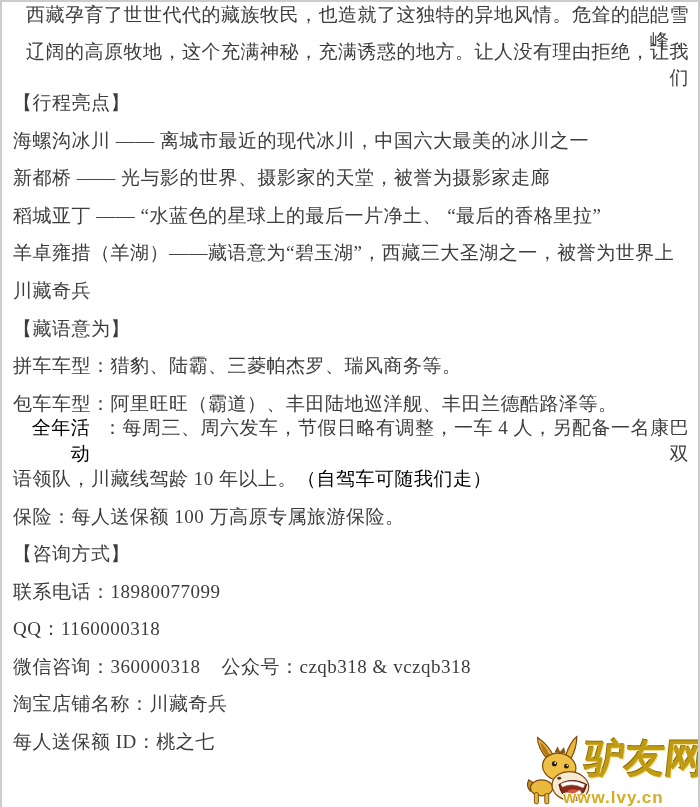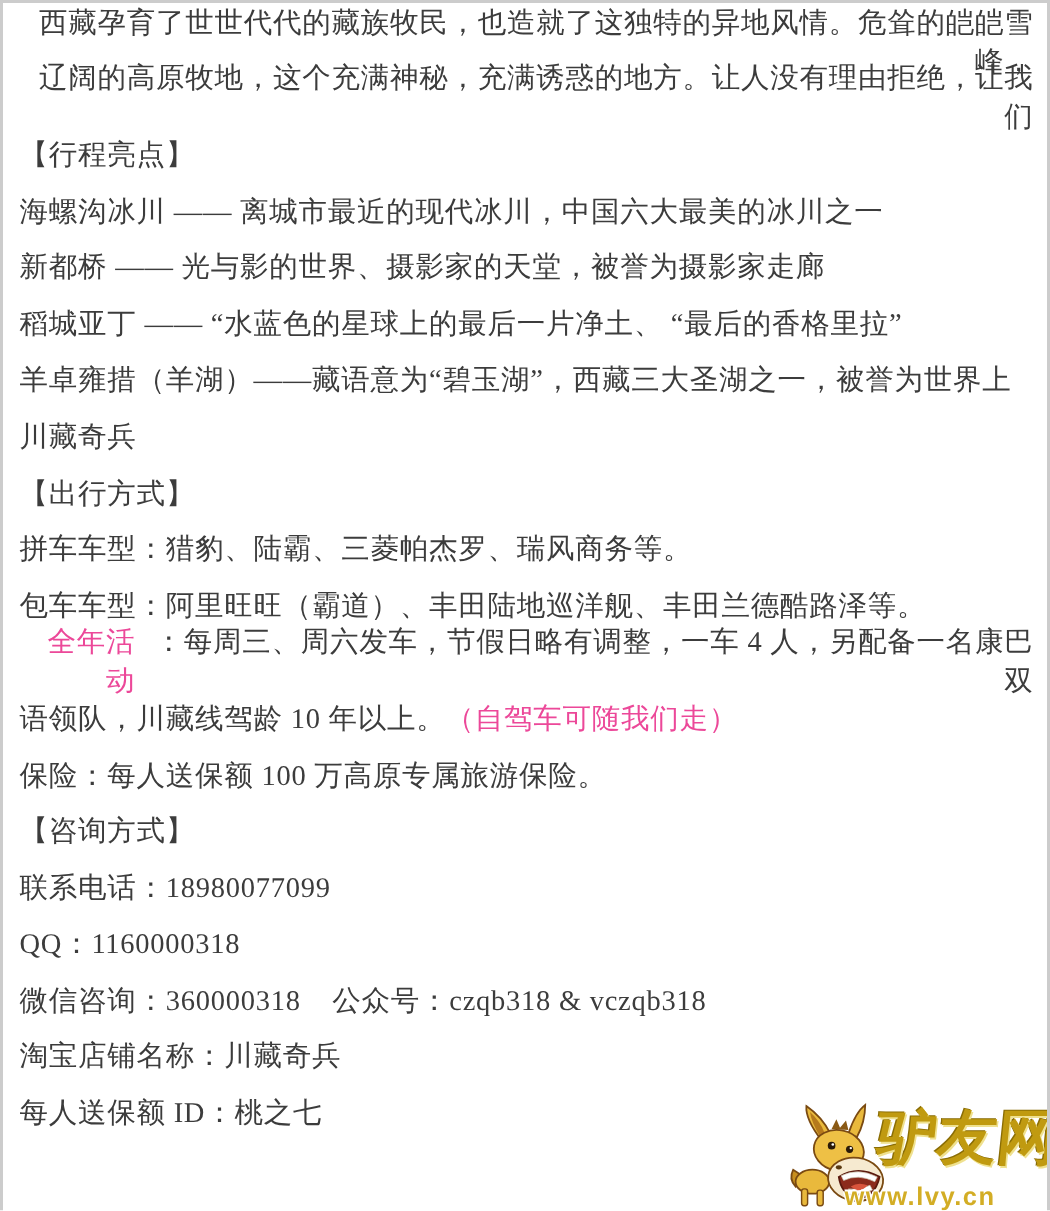--- a/index.html
+++ b/index.html
@@ -23,21 +23,21 @@
   }
   .line {
     height: 37.6px;
     display: flex;
     align-items: center;
     font-size: 19px;
     color: #3c3c3c;
     white-space: pre-wrap;
     letter-spacing: 0.5px;
   }
-  .red { color: #ec4899; }
+  .red { color: #000000; }
   
   .logo {
     position: absolute;
     right: 2px;
     bottom: 0;
     width: 175px;
     height: 72px;
   }
   .donkey {
     position: absolute;
@@ -82,21 +82,21 @@
     <div class="line">西藏孕育了世世代代的藏族牧民，也造就了这独特的异地风情。危耸的皑皑雪峰，</div>
     <div class="line">辽阔的高原牧地，这个充满神秘，充满诱惑的地方。让人没有理由拒绝，让我们</div>
 
     <div class="line">【行程亮点】</div>
     <div class="line">海螺沟冰川 —— 离城市最近的现代冰川，中国六大最美的冰川之一</div>
     <div class="line">新都桥 —— 光与影的世界、摄影家的天堂，被誉为摄影家走廊</div>
     <div class="line">稻城亚丁 —— “水蓝色的星球上的最后一片净土、 “最后的香格里拉”</div>
     <div class="line">羊卓雍措（羊湖）——藏语意为“碧玉湖”，西藏三大圣湖之一，被誉为世界上</div>
     <div class="line">川藏奇兵</div>
 
-    <div class="line">【出行方式】</div>
+    <div class="line">【藏语意为】</div>
     <div class="line">拼车车型：猎豹、陆霸、三菱帕杰罗、瑞风商务等。</div>
     <div class="line">包车车型：阿里旺旺（霸道）、丰田陆地巡洋舰、丰田兰德酷路泽等。</div>
 
     <div class="line"><span class="red">全年活动</span><span>：每周三、周六发车，节假日略有调整，一车 4 人，另配备一名康巴双</span></div>
     <div class="line"><span>语领队，川藏线驾龄 10 年以上。</span><span class="red">（自驾车可随我们走）</span></div>
 
     <div class="line">保险：每人送保额 100 万高原专属旅游保险。</div>
 
     <div class="line">【咨询方式】</div>
     <div class="line">联系电话：18980077099</div>

